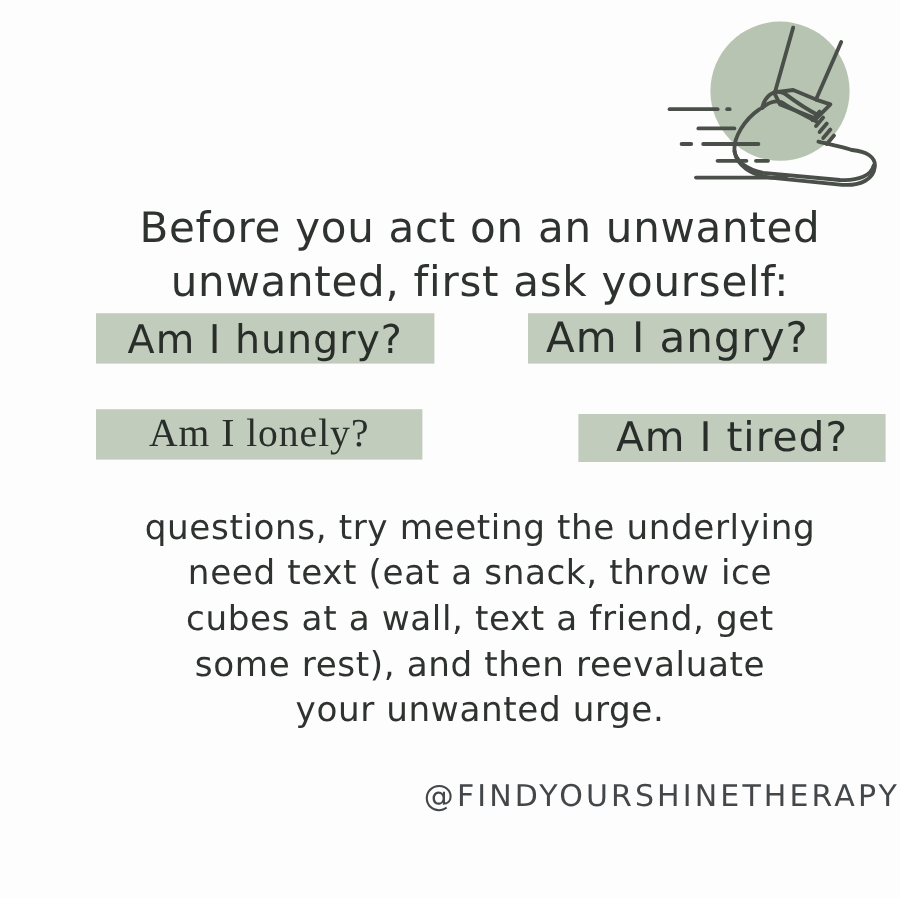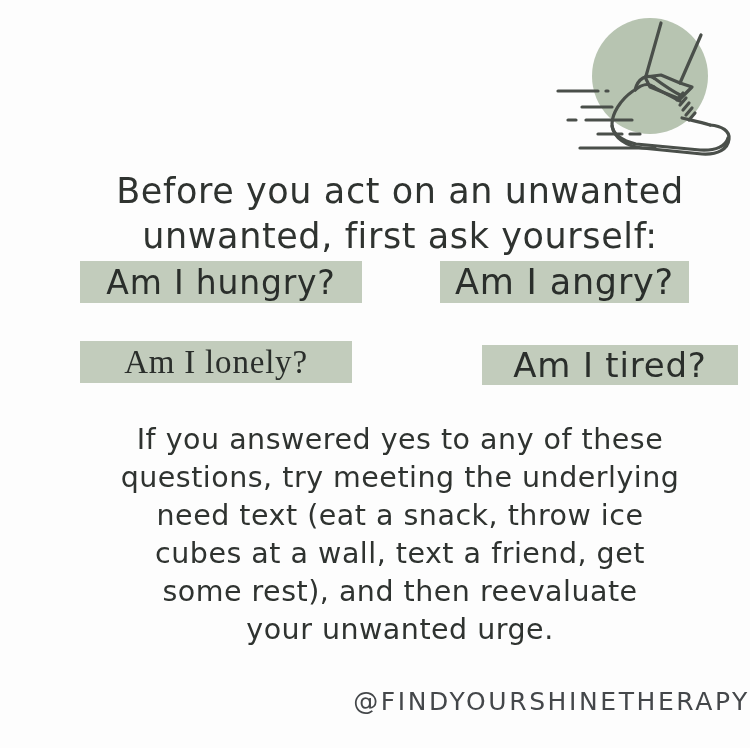--- a/index.html
+++ b/index.html
@@ -182,21 +182,20 @@
     <div class="q-box" id="q-hungry">Am I hungry?</div>
     <div class="q-box" id="q-angry">Am I angry?</div>
   </div>
 
   <div class="q-row">
     <div class="q-box" id="q-lonely">Am I lonely?</div>
     <div class="q-box" id="q-tired">Am I tired?</div>
   </div>
 
   <div id="body-copy">
-    <span class="bc-line">If you answered yes to any of these</span>
     <span class="bc-line">questions, try meeting the underlying</span>
     <span class="bc-line">need text (eat a snack, throw ice</span>
     <span class="bc-line">cubes at a wall, text a friend, get</span>
     <span class="bc-line">some rest), and then reevaluate</span>
     <span class="bc-line">your unwanted urge.</span>
   </div>
 
   <div id="handle">@FINDYOURSHINETHERAPY</div>
 
 </div>

